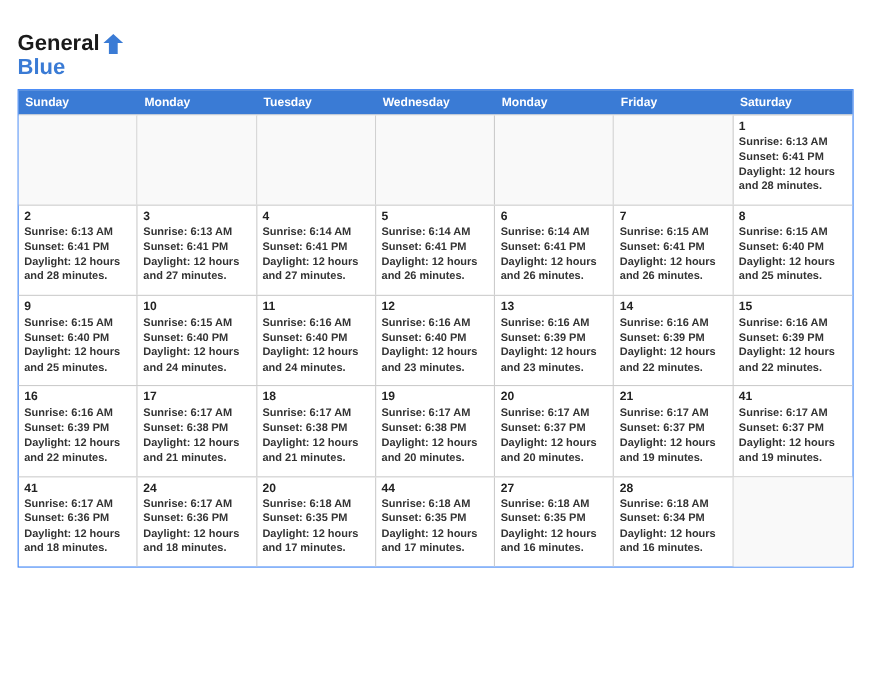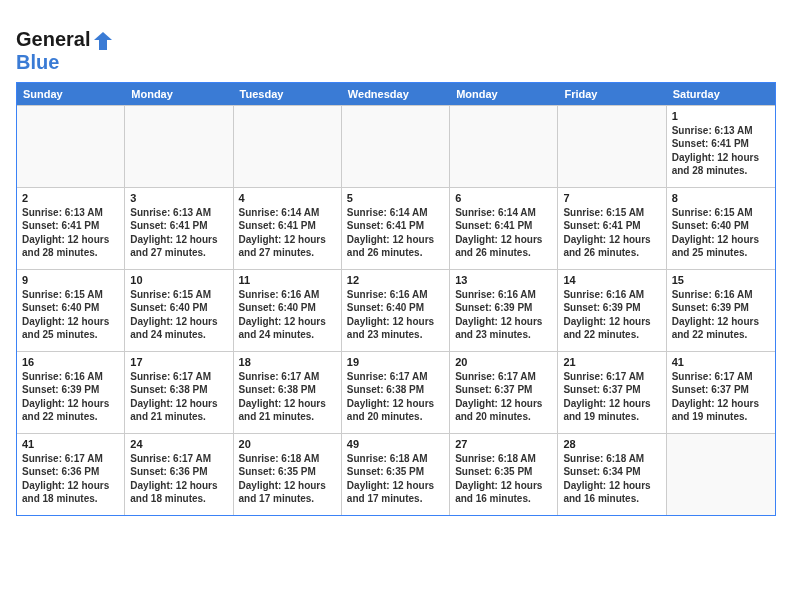--- a/index.html
+++ b/index.html
@@ -287,21 +287,21 @@
 Sunset: 6:36 PM
 Daylight: 12 hours and 18 minutes.</div>
           </div>
           <div class="cal-cell">
             <div class="day-num">20</div>
             <div class="day-info" style="white-space: pre-line;">Sunrise: 6:18 AM
 Sunset: 6:35 PM
 Daylight: 12 hours and 17 minutes.</div>
           </div>
           <div class="cal-cell">
-            <div class="day-num">49</div>
+            <div class="day-num">44</div>
             <div class="day-info" style="white-space: pre-line;">Sunrise: 6:18 AM
 Sunset: 6:35 PM
 Daylight: 12 hours and 17 minutes.</div>
           </div>
           <div class="cal-cell">
             <div class="day-num">27</div>
             <div class="day-info" style="white-space: pre-line;">Sunrise: 6:18 AM
 Sunset: 6:35 PM
 Daylight: 12 hours and 16 minutes.</div>
           </div>

